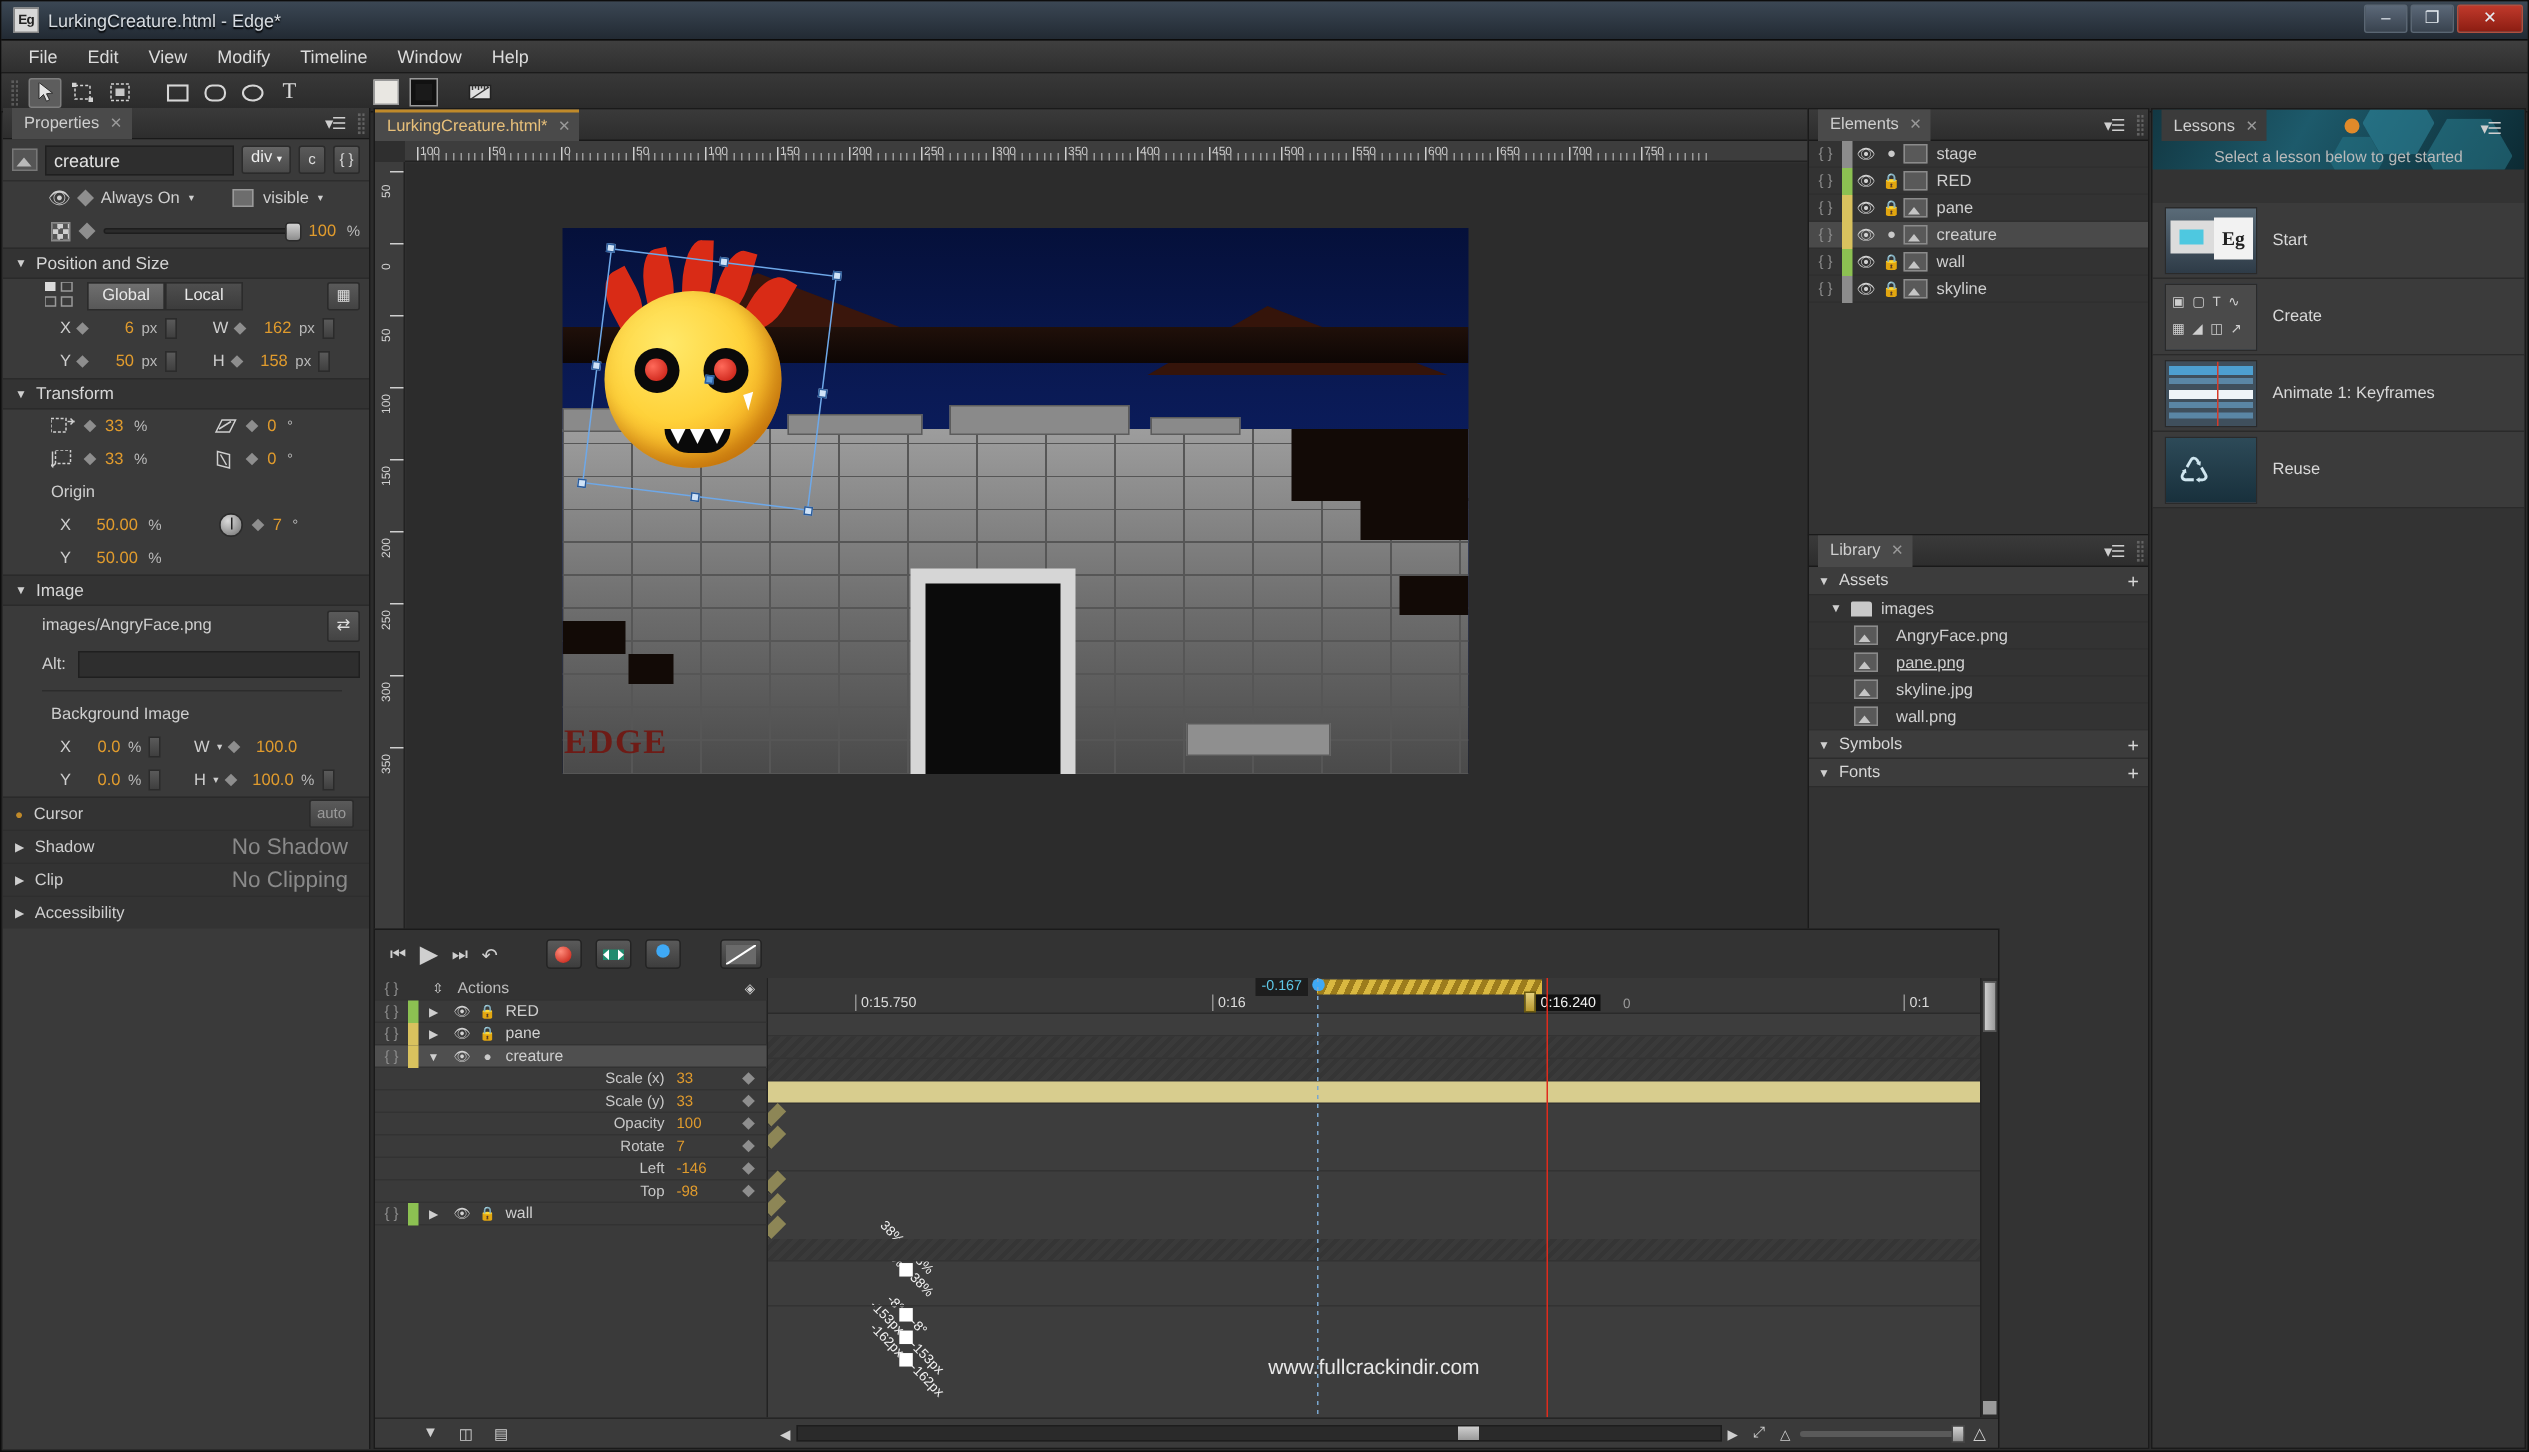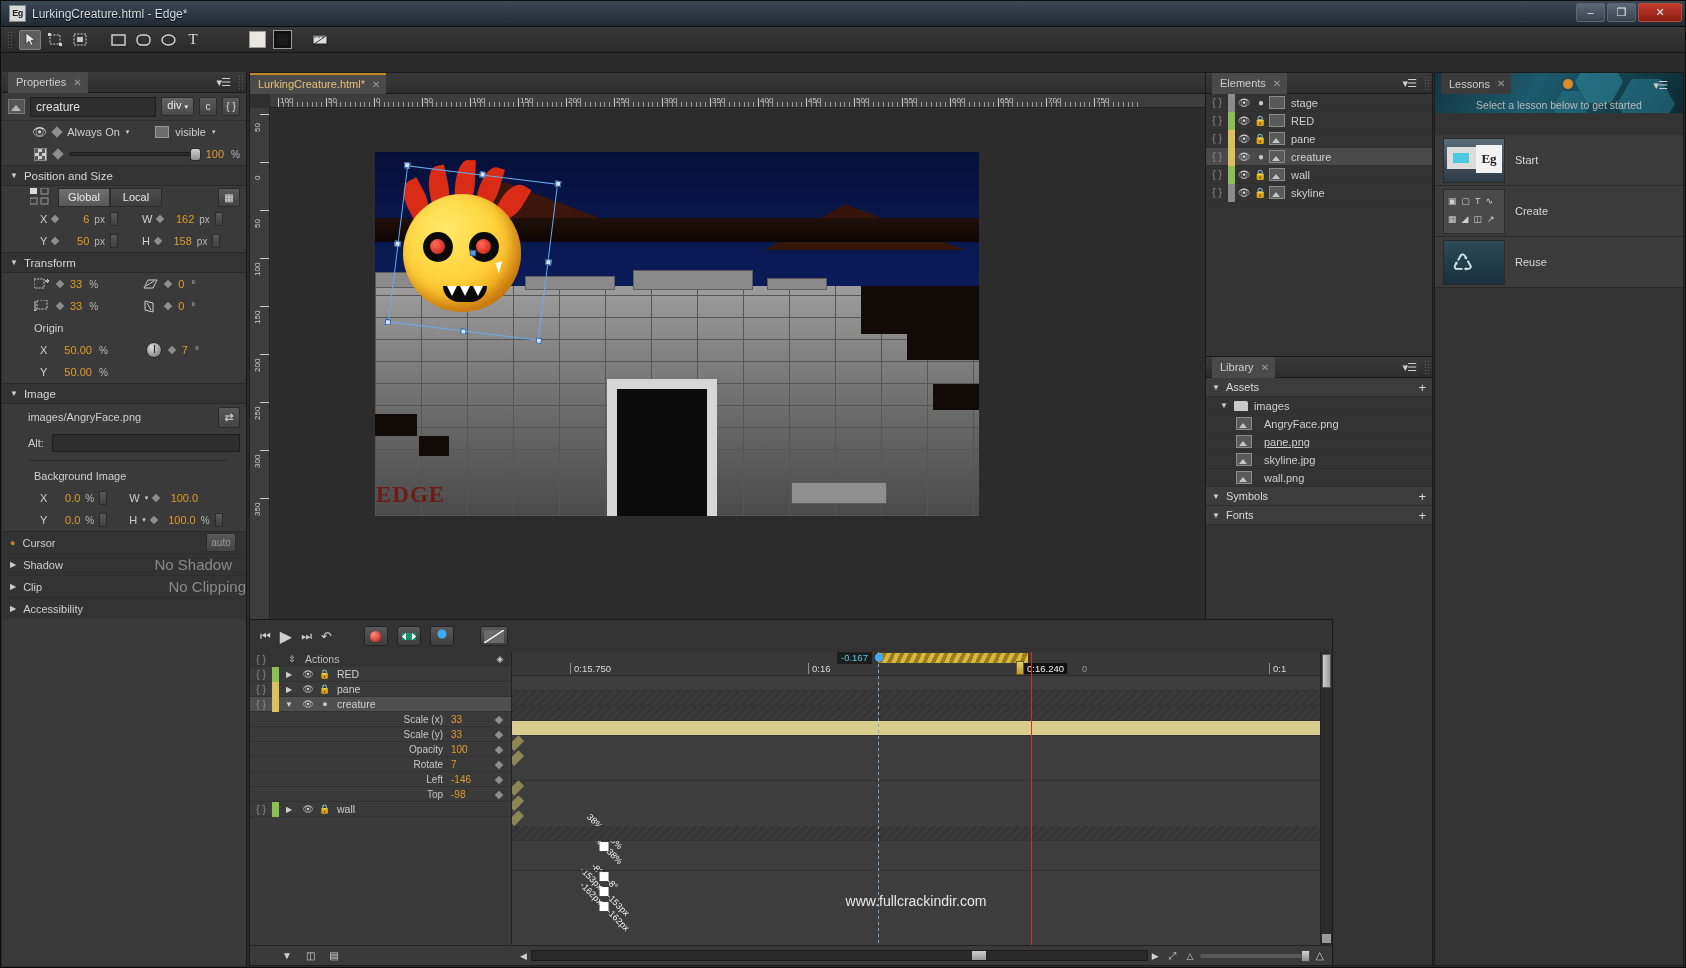--- a/index.html
+++ b/index.html
@@ -175,38 +175,47 @@
   .track.hatch{background:repeating-linear-gradient(135deg,#3a3a3a 0 3px,#353535 3px 6px);}
   .track.kf{background:#8d8656;}
   .track.sel{background:#d8cd8e;}
   .kfdia{position:absolute;width:9px;height:9px;background:#fff;transform:rotate(45deg);top:3px;}
   .kt{position:absolute;font-size:9px;color:#f2f2f2;top:2px;}
   .play-red{position:absolute;top:0;bottom:0;width:1px;background:#e02b1c;}
   .play-blue{position:absolute;top:0;bottom:0;width:1px;
              background:repeating-linear-gradient(#7aa7cf 0 3px,transparent 3px 6px);}
   .tl-foot{position:absolute;left:0;right:0;bottom:0;height:20px;background:#3a3a3a;border-top:1px solid #252525;
            display:flex;align-items:center;}
-  .wm{position:absolute;left:0;right:0;bottom:36px;text-align:center;color:#e8e8e8;font-size:14px;}
+  .wm{position:absolute;left:0;right:0;bottom:26px;text-align:center;color:#e8e8e8;font-size:14px;}
   .pin{position:absolute;background:#c9a93c;}
 </style>
 </head>
 <body>
 
 <div id="app">
 
   <div class="titlebar">
     <div class="title-ico">Eg</div>
     <div class="title-text">LurkingCreature.html - Edge*</div>
     <div class="winbtns">
       <div class="winbtn">–</div>
       <div class="winbtn">❐</div>
       <div class="winbtn close">✕</div>
     </div>
   </div>
 
+  <div class="menubar">
+    <div class="menu-item">File</div>
+    <div class="menu-item">Edit</div>
+    <div class="menu-item">View</div>
+    <div class="menu-item">Modify</div>
+    <div class="menu-item">Timeline</div>
+    <div class="menu-item">Window</div>
+    <div class="menu-item">Help</div>
+  </div>
 
   <div class="toolbar">
     <div class="grip"></div>
     <div class="tb sel">
       <svg width="11" height="13" viewBox="0 0 11 13">
           <path d="M1 0 L1 11 L4 8 L6 12.5 L8 11.5 L6 7.5 L10 7 Z" fill="#e6e6e6" stroke="#222" stroke-width=".6"></path>
         </svg>
     </div>
     <div class="tb">
       <svg width="14" height="13" viewBox="0 0 14 13">
@@ -473,21 +482,21 @@
         <span class="caret">▶</span>
         <span class="lbl">Shadow</span>
         <span style="flex:1"></span>
         <span class="dim" style="margin-right:14px">No Shadow</span>
       </div>
 
       <div class="collapsed" style="background:#333;">
         <span class="caret">▶</span>
         <span class="lbl">Clip</span>
         <span style="flex:1"></span>
-        <span class="dim" style="">No Clipping</span>
+        <span class="dim" style="margin-right:14px">No Clipping</span>
       </div>
 
       <div class="collapsed" style="background:#333;">
         <span class="caret">▶</span>
         <span class="lbl">Accessibility</span>
       </div>
 
     </div>
   </div>
 
@@ -969,20 +978,32 @@
         <div class="lesson-row">
           <div class="lesson-thumb">
             <div style="position:absolute;inset:0;background:#4a4a4a"></div>
             <div style="position:absolute;left:4px;top:6px;color:#cfcfcf;font-size:9px;letter-spacing:5px">▣▢T∿</div>
             <div style="position:absolute;left:4px;top:24px;color:#cfcfcf;font-size:9px;letter-spacing:5px">▦◢◫↗</div>
           </div>
           <div class="lesson-name">Create</div>
         </div>
         <div class="lesson-row">
           <div class="lesson-thumb">
+            <div style="position:absolute;inset:0;background:#3f4f5c"></div>
+            <div style="position:absolute;left:2px;top:3px;right:2px;height:6px;background:#4d9fd0"></div>
+            <div style="position:absolute;left:2px;top:11px;right:2px;height:4px;background:#5a86a5"></div>
+            <div style="position:absolute;left:2px;top:19px;right:2px;height:6px;background:#eef4f8"></div>
+            <div style="position:absolute;left:2px;top:27px;right:2px;height:4px;background:#5a86a5"></div>
+            <div style="position:absolute;left:2px;top:34px;right:2px;height:4px;background:#5a86a5"></div>
+            <div style="position:absolute;left:34px;top:0;bottom:0;width:1px;background:#d43b2a"></div>
+          </div>
+          <div class="lesson-name">Animate 1: Keyframes</div>
+        </div>
+        <div class="lesson-row">
+          <div class="lesson-thumb">
             <div style="position:absolute;inset:0;background:linear-gradient(#2d4a58,#18303c)"></div>
             <div style="position:absolute;left:8px;top:8px;color:#cfe6ef;font-size:24px">♺</div>
           </div>
           <div class="lesson-name">Reuse</div>
         </div>
       </div>
   </div>
 
   <div id="timeline">
 

